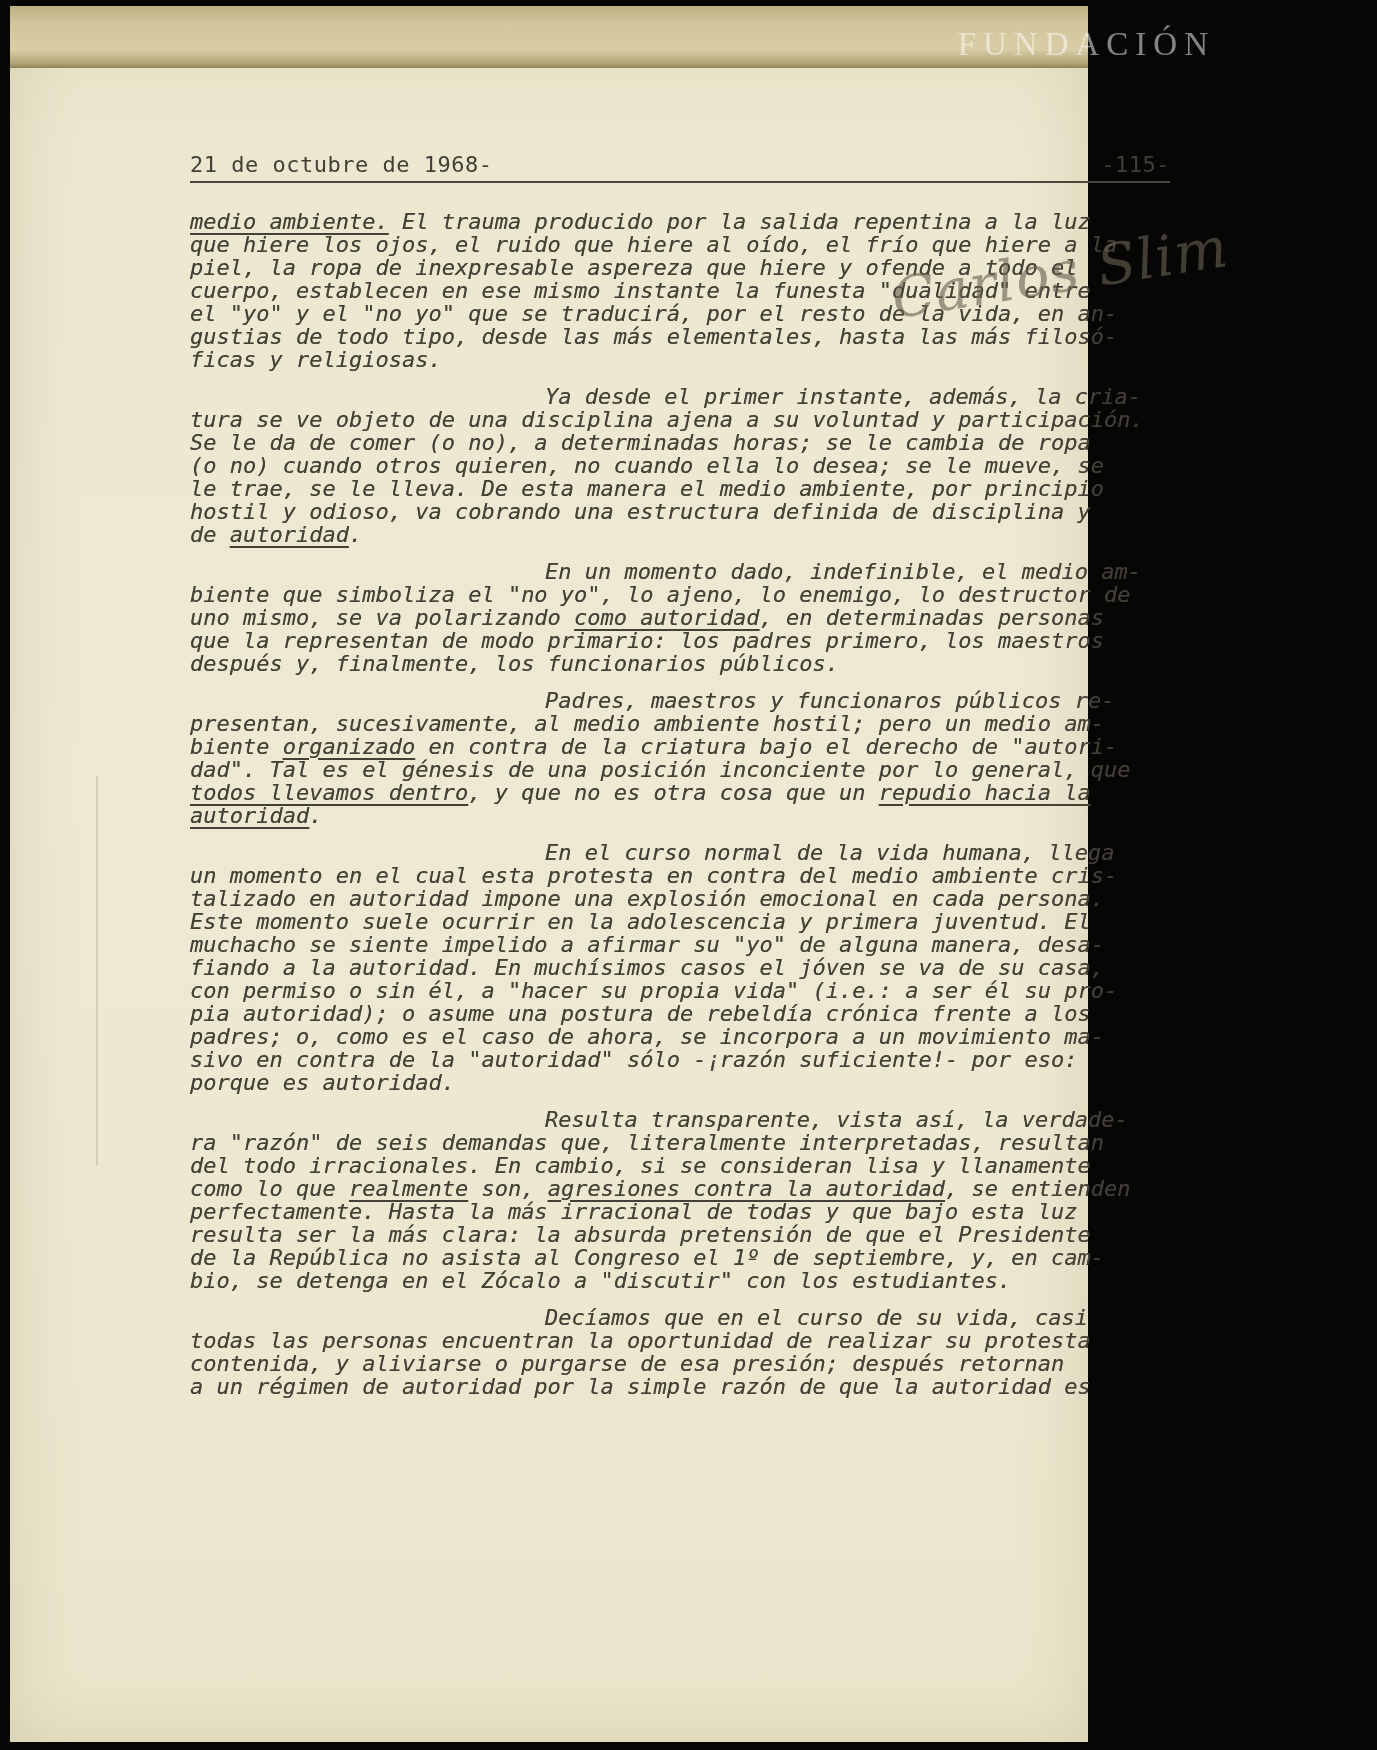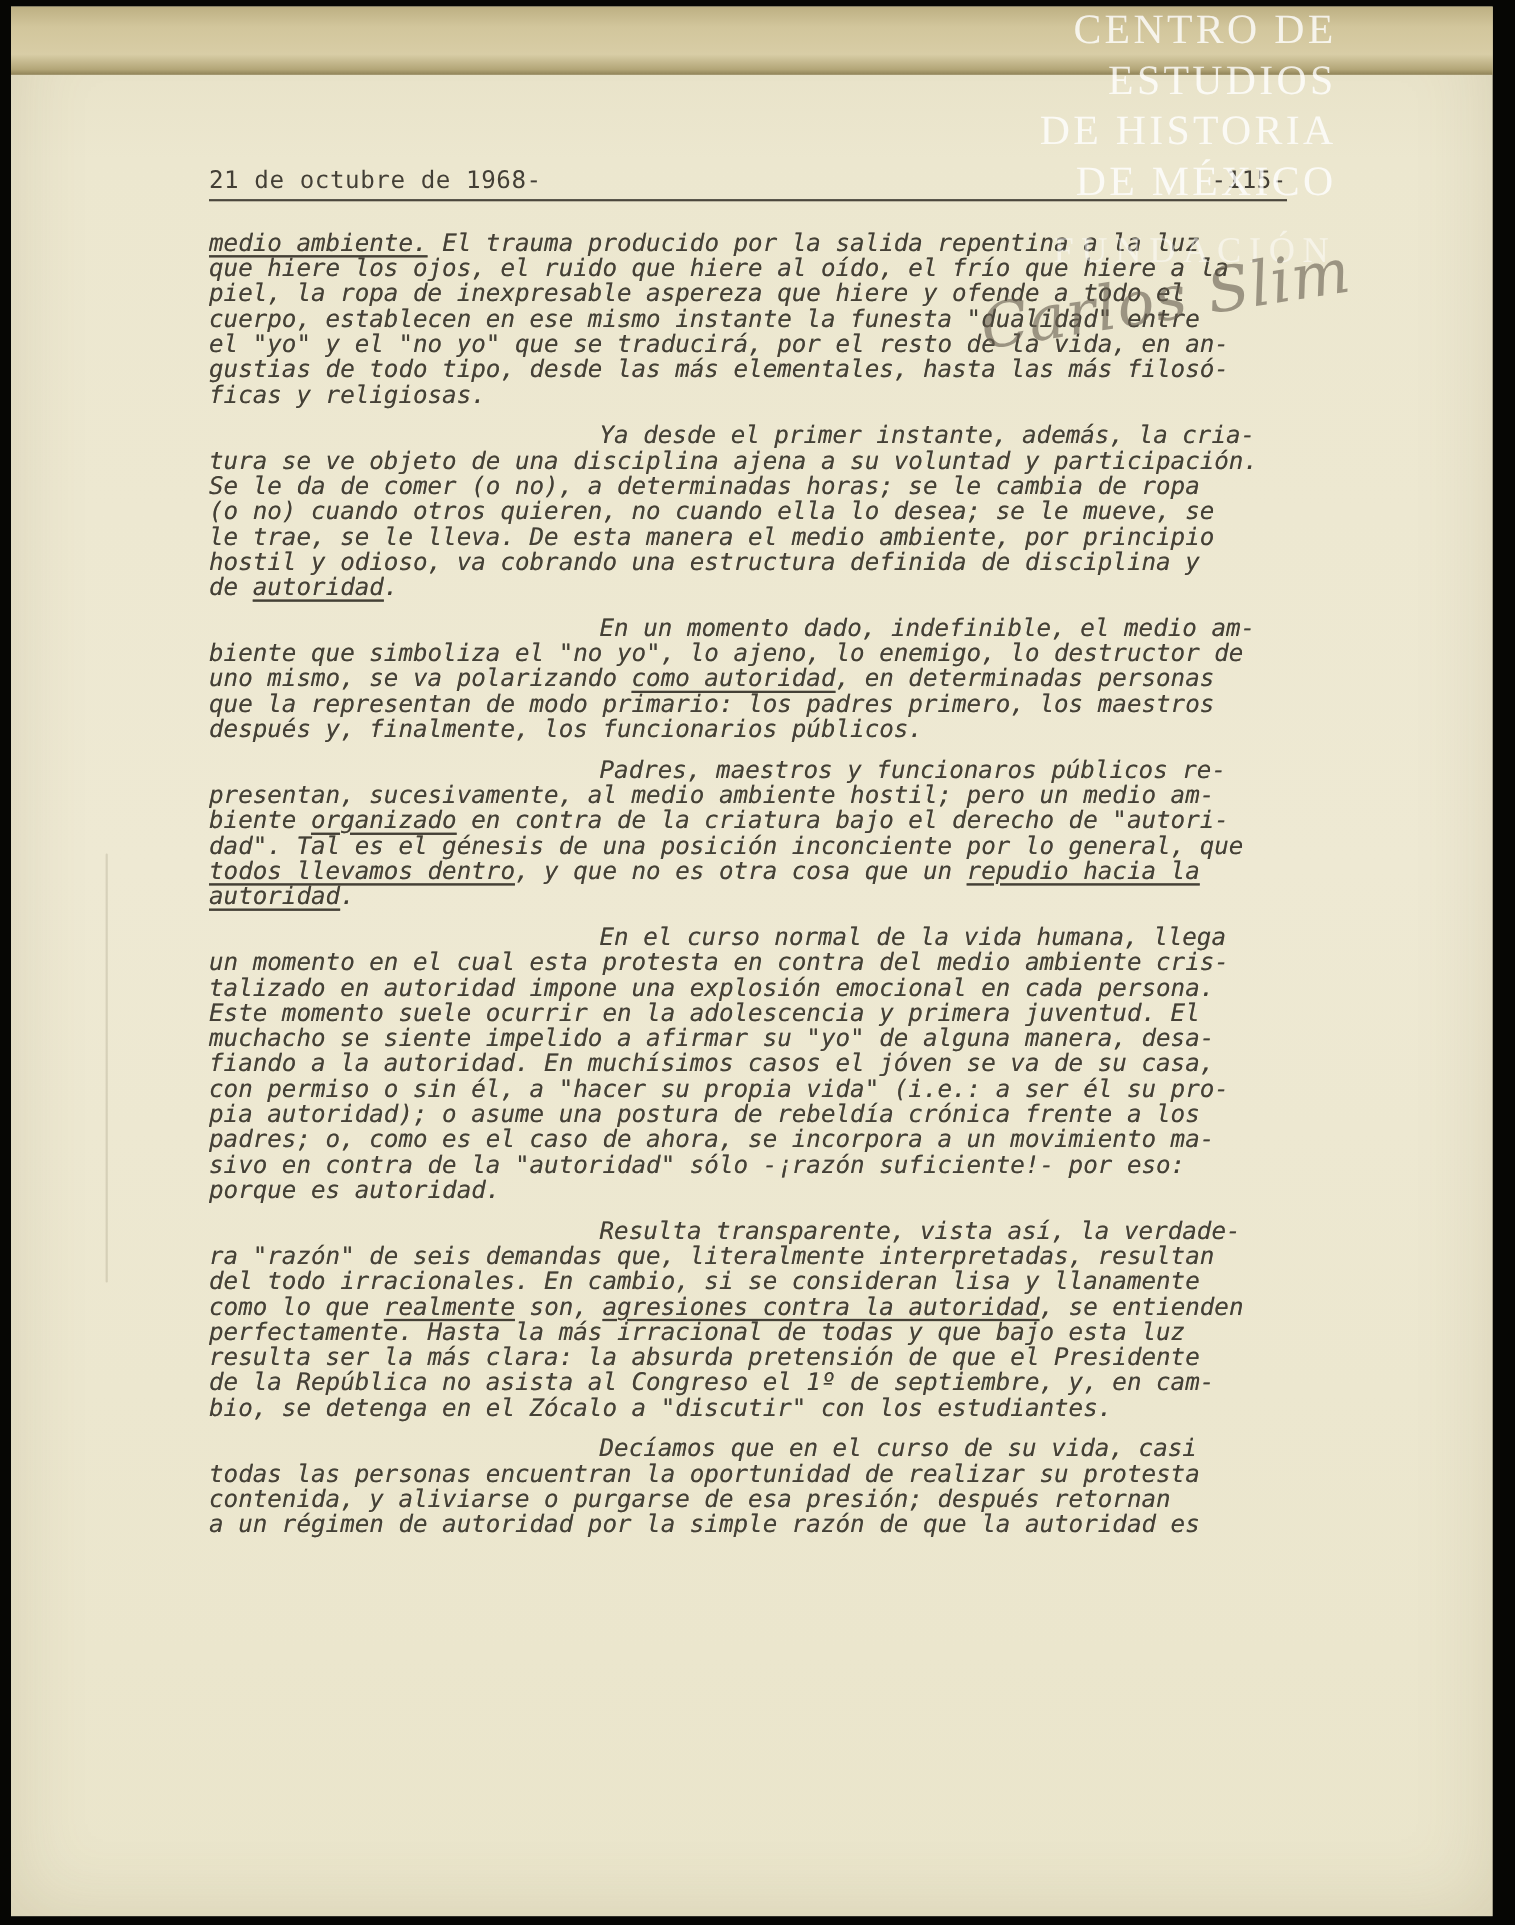--- a/index.html
+++ b/index.html
@@ -6,21 +6,21 @@
   html, body { margin: 0; padding: 0; }
   body {
     width: 1377px; height: 1750px;
     background: #060604;
     position: relative;
     overflow: hidden;
     font-family: "DejaVu Sans Mono", "Liberation Mono", monospace;
   }
   .paper {
     position: absolute; left: 10px; top: 6px;
-    width: 1347px; height: 1736px;
+    width: 1078px; height: 1736px;
     background: linear-gradient(180deg, #e6e0c5 0%, #ece7cf 8%, #eee9d3 45%, #eae5cb 100%);
     box-shadow: inset 0 0 70px rgba(120,105,60,0.18);
   }
   .top-strip {
     position: absolute; top: 0; left: 0; width: 100%; height: 62px;
     background: linear-gradient(180deg, #bdb083 0%, #d2c69c 30%, #d8cda6 70%, #b3a678 92%, #8f8257 100%);
   }
   .header {
     position: absolute; left: 180px; top: 146px; width: 980px;
     display: flex; justify-content: space-between; align-items: flex-end;
@@ -84,22 +84,16 @@
       <span>21 de octubre de 1968-</span>
       <span>-115-</span>
     </div>
 
     <div class="body-text"><div class="paragraph"><div class="line"><span class="u">medio ambiente.</span><span> El trauma producido por la salida repentina a la luz</span></div><div class="line"><span>que hiere los ojos, el ruido que hiere al oído, el frío que hiere a la</span></div><div class="line"><span>piel, la ropa de inexpresable aspereza que hiere y ofende a todo el</span></div><div class="line"><span>cuerpo, establecen en ese mismo instante la funesta "dualidad" entre</span></div><div class="line"><span>el "yo" y el "no yo" que se traducirá, por el resto de la vida, en an-</span></div><div class="line"><span>gustias de todo tipo, desde las más elementales, hasta las más filosó-</span></div><div class="line"><span>ficas y religiosas.</span></div></div><div class="paragraph indented"><div class="line"><span>Ya desde el primer instante, además, la cria-</span></div><div class="line"><span>tura se ve objeto de una disciplina ajena a su voluntad y participación.</span></div><div class="line"><span>Se le da de comer (o no), a determinadas horas; se le cambia de ropa</span></div><div class="line"><span>(o no) cuando otros quieren, no cuando ella lo desea; se le mueve, se</span></div><div class="line"><span>le trae, se le lleva. De esta manera el medio ambiente, por principio</span></div><div class="line"><span>hostil y odioso, va cobrando una estructura definida de disciplina y</span></div><div class="line"><span>de </span><span class="u">autoridad</span><span>.</span></div></div><div class="paragraph indented"><div class="line"><span>En un momento dado, indefinible, el medio am-</span></div><div class="line"><span>biente que simboliza el "no yo", lo ajeno, lo enemigo, lo destructor de</span></div><div class="line"><span>uno mismo, se va polarizando </span><span class="u">como autoridad</span><span>, en determinadas personas</span></div><div class="line"><span>que la representan de modo primario: los padres primero, los maestros</span></div><div class="line"><span>después y, finalmente, los funcionarios públicos.</span></div></div><div class="paragraph indented"><div class="line"><span>Padres, maestros y funcionaros públicos re-</span></div><div class="line"><span>presentan, sucesivamente, al medio ambiente hostil; pero un medio am-</span></div><div class="line"><span>biente </span><span class="u">organizado</span><span> en contra de la criatura bajo el derecho de "autori-</span></div><div class="line"><span>dad". Tal es el génesis de una posición inconciente por lo general, que</span></div><div class="line"><span class="u">todos llevamos dentro</span><span>, y que no es otra cosa que un </span><span class="u">repudio hacia la</span></div><div class="line"><span class="u">autoridad</span><span>.</span></div></div><div class="paragraph indented"><div class="line"><span>En el curso normal de la vida humana, llega</span></div><div class="line"><span>un momento en el cual esta protesta en contra del medio ambiente cris-</span></div><div class="line"><span>talizado en autoridad impone una explosión emocional en cada persona.</span></div><div class="line"><span>Este momento suele ocurrir en la adolescencia y primera juventud. El</span></div><div class="line"><span>muchacho se siente impelido a afirmar su "yo" de alguna manera, desa-</span></div><div class="line"><span>fiando a la autoridad. En muchísimos casos el jóven se va de su casa,</span></div><div class="line"><span>con permiso o sin él, a "hacer su propia vida" (i.e.: a ser él su pro-</span></div><div class="line"><span>pia autoridad); o asume una postura de rebeldía crónica frente a los</span></div><div class="line"><span>padres; o, como es el caso de ahora, se incorpora a un movimiento ma-</span></div><div class="line"><span>sivo en contra de la "autoridad" sólo -¡razón suficiente!- por eso:</span></div><div class="line"><span>porque es autoridad.</span></div></div><div class="paragraph indented"><div class="line"><span>Resulta transparente, vista así, la verdade-</span></div><div class="line"><span>ra "razón" de seis demandas que, literalmente interpretadas, resultan</span></div><div class="line"><span>del todo irracionales. En cambio, si se consideran lisa y llanamente</span></div><div class="line"><span>como lo que </span><span class="u">realmente</span><span> son, </span><span class="u">agresiones contra la autoridad</span><span>, se entienden</span></div><div class="line"><span>perfectamente. Hasta la más irracional de todas y que bajo esta luz</span></div><div class="line"><span>resulta ser la más clara: la absurda pretensión de que el Presidente</span></div><div class="line"><span>de la República no asista al Congreso el 1º de septiembre, y, en cam-</span></div><div class="line"><span>bio, se detenga en el Zócalo a "discutir" con los estudiantes.</span></div></div><div class="paragraph indented"><div class="line"><span>Decíamos que en el curso de su vida, casi</span></div><div class="line"><span>todas las personas encuentran la oportunidad de realizar su protesta</span></div><div class="line"><span>contenida, y aliviarse o purgarse de esa presión; después retornan</span></div><div class="line"><span>a un régimen de autoridad por la simple razón de que la autoridad es</span></div></div></div>
 
     <div class="artifact-line"></div>
   </div>
 
   <div class="watermark">
-    <div class="wm-lines">
-        <div>CENTRO DE</div>
-        <div>ESTUDIOS</div>
-        <div>DE HISTORIA</div>
-        <div>DE MÉXICO</div>
-      </div>
     <div class="wm-foundation">FUNDACIÓN</div>
     <div class="wm-signature">Carlos Slim</div>
   </div>
 </div>
 
 </body></html>

